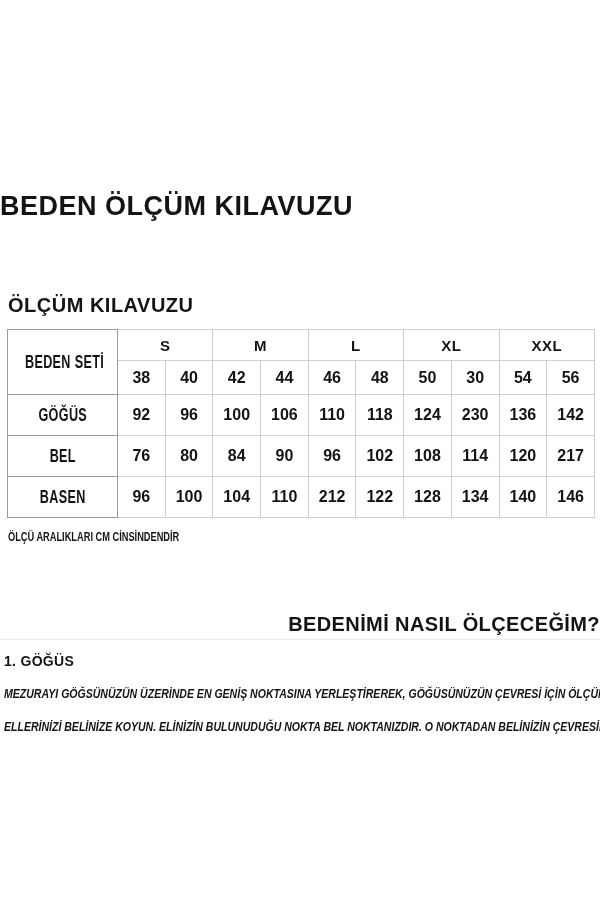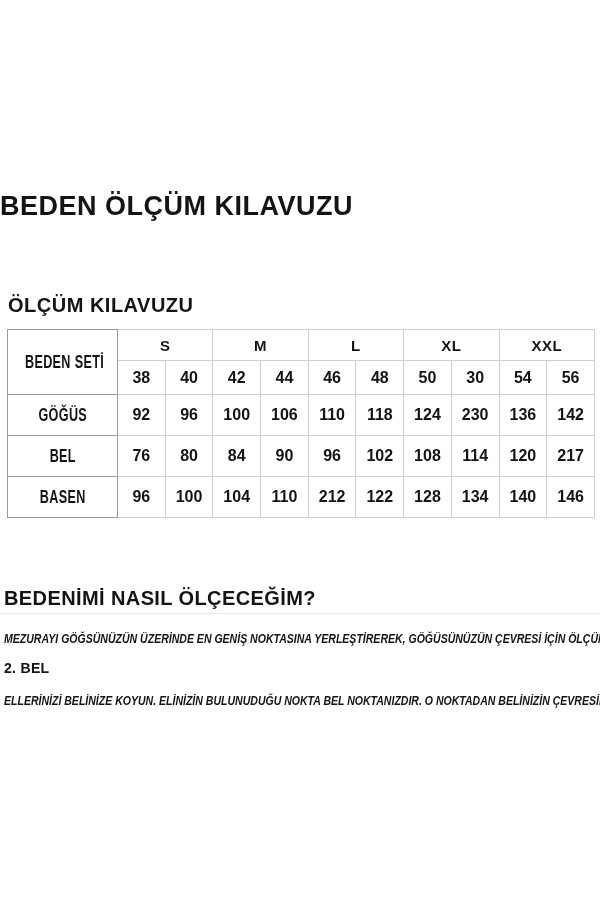--- a/index.html
+++ b/index.html
@@ -65,20 +65,21 @@
     font-weight: bold;
     white-space: nowrap;
   }
   
   .howto-title {
     margin: 69px 0 0 4px;
     font-size: 20px;
     font-weight: bold;
     letter-spacing: 0.4px;
     line-height: 22px;
+    text-align: right;
   }
   .divider {
     border: none;
     border-top: 1px solid #ececec;
     margin-top: 4px;
     width: 600px;
   }
   .steps h3 {
     margin: 14px 0 0 4px;
     font-size: 14px;
@@ -165,23 +166,26 @@
           <td>212</td>
           <td>122</td>
           <td>128</td>
           <td>134</td>
           <td>140</td>
           <td>146</td>
         </tr>
       </tbody>
   </table>
 
+  <div class="table-note">
+    <span class="cond-left">ÖLÇÜ ARALIKLARI CM CİNSİNDENDİR</span>
+  </div>
 
   <h2 class="howto-title">BEDENİMİ NASIL ÖLÇECEĞİM?</h2>
   <hr class="divider">
 
   <div class="steps">
+      <h3>1. GÖĞÜS</h3>
       <p><span class="cond-left">MEZURAYI GÖĞSÜNÜZÜN ÜZERİNDE EN GENİŞ NOKTASINA YERLEŞTİREREK, GÖĞÜSÜNÜZÜN ÇEVRESİ İÇİN ÖLÇÜM YAPIN.</span></p>
-      <h3>2. BEL</h3>
       <p><span class="cond-left">ELLERİNİZİ BELİNİZE KOYUN. ELİNİZİN BULUNUDUĞU NOKTA BEL NOKTANIZDIR. O NOKTADAN BELİNİZİN ÇEVRESİNİ ÖLÇÜN.</span></p>
     </div>
 
 </div>
 
 </body></html>

